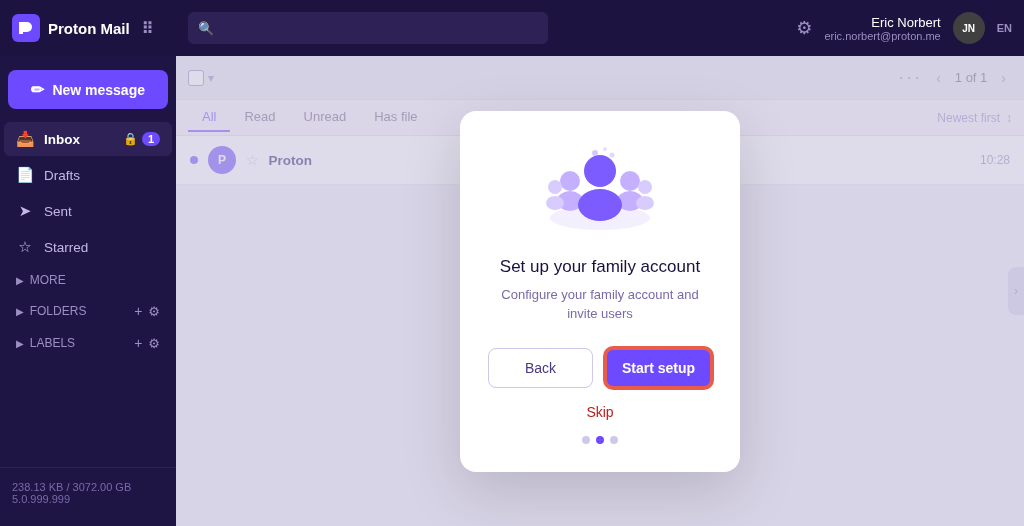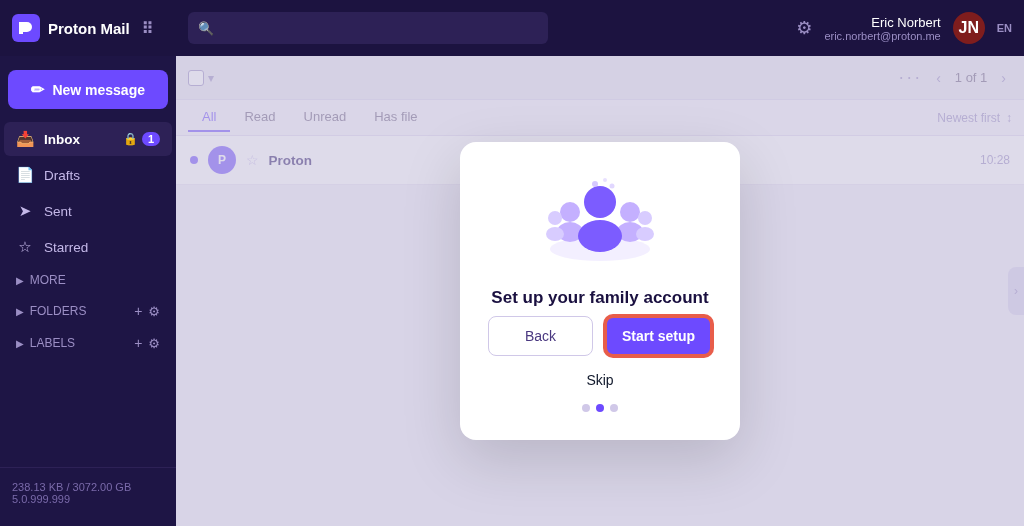--- a/index.html
+++ b/index.html
@@ -81,27 +81,27 @@
       font-size: 13px;
       font-weight: 500;
     }
     .user-email {
       color: #9b8ec4;
       font-size: 11px;
     }
     .avatar-circle {
       width: 32px;
       height: 32px;
-      background: #7f1d1d;
+      background: #404040;
       border-radius: 50%;
       display: flex;
       align-items: center;
       justify-content: center;
       color: white;
-      font-size: 16px;
+      font-size: 10px;
       font-weight: 700;
       cursor: pointer;
     }
     .lang-badge {
       color: #9b8ec4;
       font-size: 11px;
       font-weight: 600;
     }
 
     
@@ -372,21 +372,21 @@
       align-items: center;
       box-shadow: 0 20px 60px rgba(0,0,0,0.15);
     }
     .modal-illustration {
       width: 120px;
       height: 90px;
       margin-bottom: 24px;
     }
     .modal-title {
       font-size: 17px;
-      font-weight: 700;
+      font-weight: 400;
       color: #1a1040;
       margin-bottom: 8px;
       text-align: center;
     }
     .modal-subtitle {
       font-size: 13px;
       color: #7a6aaa;
       text-align: center;
       margin-bottom: 24px;
       line-height: 1.5;
@@ -416,21 +416,21 @@
       border-radius: 8px;
       font-size: 14px;
       font-weight: 600;
       color: white;
       cursor: pointer;
       box-shadow: 0 0 0 2px #e85d4a;
     }
     .btn-skip {
       background: none;
       border: none;
-      color: #0f172a;
+      color: #b91c1c;
       font-size: 14px;
       font-weight: 500;
       cursor: pointer;
       margin-bottom: 16px;
     }
     .modal-dots {
       display: flex;
       gap: 6px;
       align-items: center;
     }
@@ -594,20 +594,21 @@
 
           <circle cx="60" cy="28" r="16" fill="#7c5cff"></circle>
           <ellipse cx="60" cy="62" rx="22" ry="16" fill="#7c5cff"></ellipse>
 
           <circle cx="55" cy="10" r="3" fill="#c4b0ff" opacity="0.7"></circle>
           <circle cx="65" cy="6" r="2" fill="#d8ccff" opacity="0.6"></circle>
           <circle cx="72" cy="12" r="2.5" fill="#c4b0ff" opacity="0.5"></circle>
         </svg>
 
         <div class="modal-title">Set up your family account</div>
+        <div class="modal-subtitle">Configure your family account and invite users</div>
 
         <div class="modal-buttons">
           <button class="btn-back">Back</button>
           <button class="btn-start-setup">Start setup</button>
         </div>
 
         <button class="btn-skip">Skip</button>
 
         <div class="modal-dots">
           <div class="modal-dot"></div>

